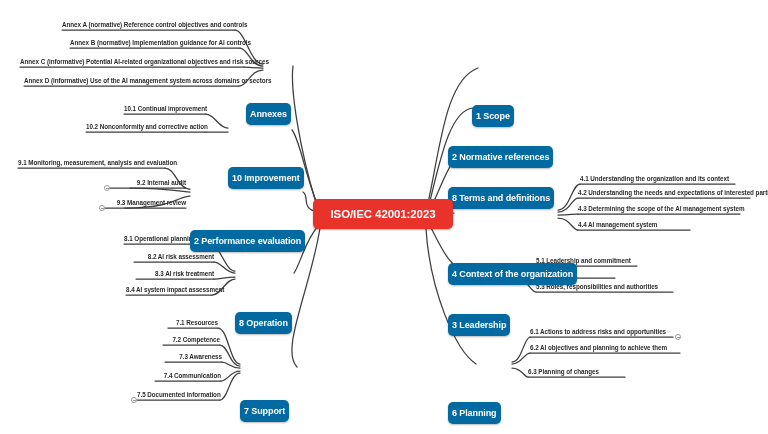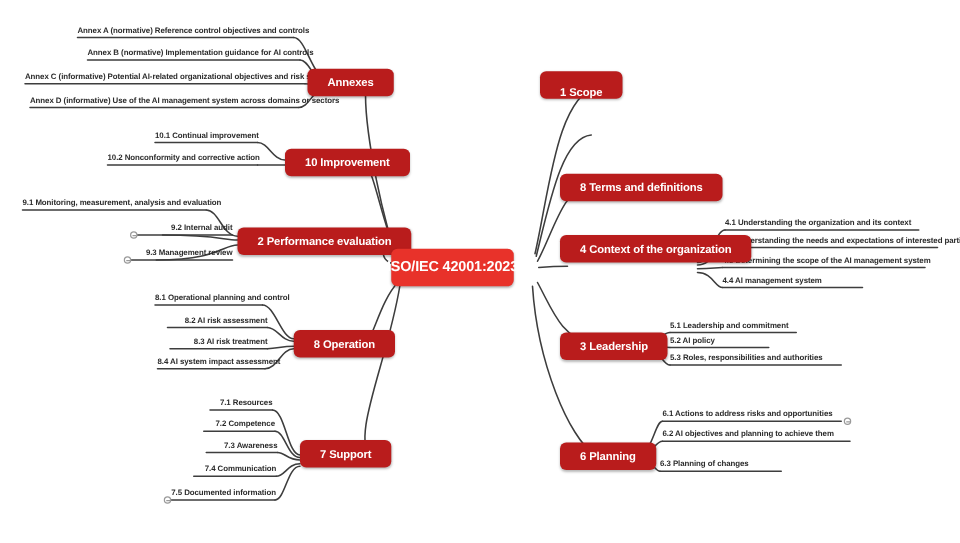--- a/index.html
+++ b/index.html
@@ -18,48 +18,49 @@
   #links {
     position: absolute; left: 0; top: 0;
     width: 768px; height: 434px;
     pointer-events: none;
   }
 
   
   .center-node {
     position: absolute;
     left: 313px; top: 199px;
-    width: 98px; height: 30px;
+    width: 140px; height: 30px;
     background: #E8322A;
     border-radius: 5px;
     display: flex; align-items: center; justify-content: center;
     color: #ffffff;
     font-size: 11.5px;
     font-weight: bold;
     letter-spacing: -0.1px;
     box-shadow: 0 1px 2px rgba(0,0,0,0.30);
     z-index: 5;
     white-space: nowrap;
   }
 
   
   .topic {
     position: absolute;
-    background: #b91c1c;
+    background: #0369a1;
     border-radius: 5px;
     display: flex; align-items: center; justify-content: center;
     color: #ffffff;
     font-size: 9px;
     font-weight: bold;
     letter-spacing: -0.1px;
     height: 22px;
-    padding: 0 16px;
+    padding: 0 4px;
     box-shadow: 0 1px 2px rgba(0,0,0,0.28);
     z-index: 4;
     white-space: nowrap;
+    margin-top: 48px;
   }
 
   
   .leaf {
     position: absolute;
     font-size: 6.3px;
     color: #2b2b2b;
     font-weight: bold;
     letter-spacing: -0.05px;
     white-space: nowrap;
@@ -191,30 +192,33 @@
   </div>
 
   <div class="topic" style="left:235px; top:264px;justify-content:flex-end;">
     <span>8 Operation</span>
   </div>
 
   <div class="topic" style="left:240px; top:352px;text-align:center;">
     <span>7 Support</span>
   </div>
 
-  <div class="topic" style="left:432px; top:57px;align-items:flex-end;">
+  <div class="topic" style="left:472px; top:57px;">
     <span>1 Scope</span>
   </div>
 
+  <div class="topic" style="left:448px; top:98px;">
+    <span>2 Normative references</span>
+  </div>
 
   <div class="topic" style="left:448px; top:139px;">
     <span>8 Terms and definitions</span>
   </div>
 
-  <div class="topic" style="left:448px; top:188px;align-items:center;">
+  <div class="topic" style="left:448px; top:215px;align-items:center;">
     <span>4 Context of the organization</span>
   </div>
 
   <div class="topic" style="left:448px; top:266px;">
     <span>3 Leadership</span>
   </div>
 
   <div class="topic" style="left:448px; top:354px;">
     <span>6 Planning</span>
   </div>

